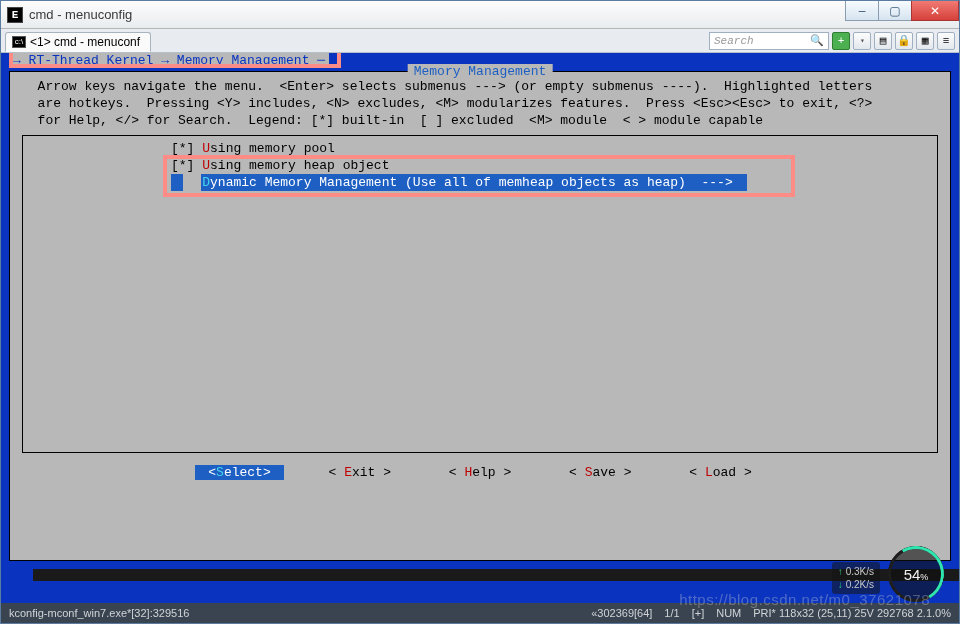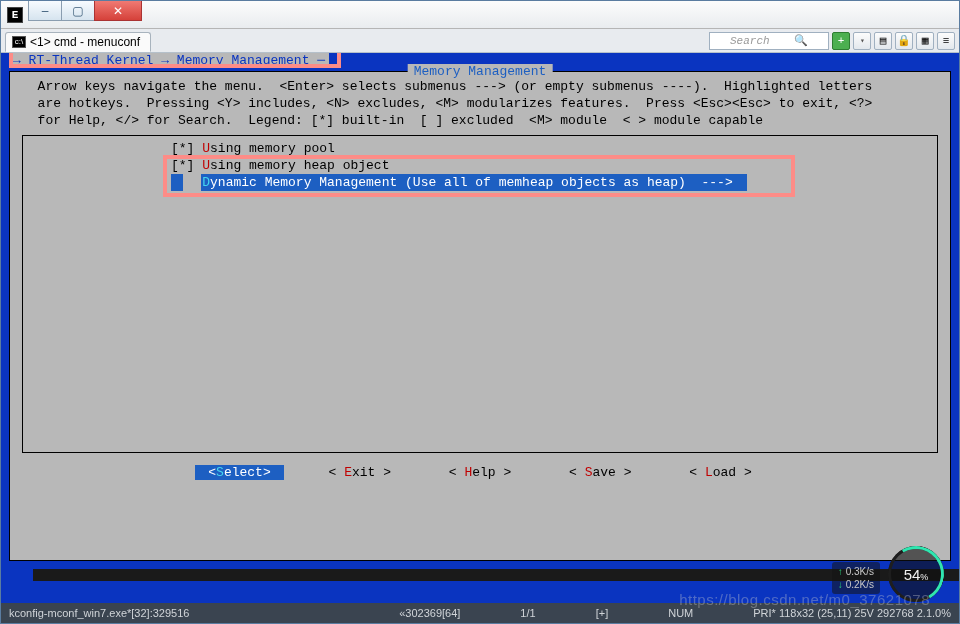--- a/index.html
+++ b/index.html
@@ -90,21 +90,21 @@
     align-items:center; justify-content:center;
   }
   .tabstrip .spacer { flex:1; }
   .search-box {
     width: 120px; height: 18px;
     border: 1px solid #a0b0c0;
     background: #fff;
     font-style: italic;
     color: #999;
     font-size: 11px;
-    padding: 0 20px;
+    padding: 0 4px;
     display:flex; align-items:center; justify-content:space-between;
   }
   .search-box .mag { font-style: normal; color:#6b8; }
   .tool-btn {
     width: 18px; height: 18px;
     border: 1px solid #a0b0c0;
     background: linear-gradient(#fcfcfc,#e3e8ed);
     margin-left: 3px;
     display:inline-flex; align-items:center; justify-content:center;
     font-size: 11px;
@@ -221,21 +221,20 @@
 
   
   .statusbar {
     height: 20px;
     background: #3a4450;
     color:#d0d4d8;
     display:flex; align-items:center;
     font-family:"Segoe UI", sans-serif;
     font-size:11px;
     padding: 0 8px;
-    gap: 48px;
   }
   .statusbar .spacer { flex:1; }
   .statusbar .seg { margin-left:12px; color:#d0d4d8; }
 
   
   .net-overlay {
     position:absolute;
     right: 80px; bottom: 30px;
     color:#c8c8c8; font-size:10px; font-family:sans-serif;
     text-align:right;
@@ -279,20 +278,21 @@
     pointer-events:none;
   }
 </style>
 </head>
 <body>
 
 <div class="win-frame">
 
   <div class="titlebar">
     <span class="app-icon">E</span>
+    <span class="title">cmd - menuconfig</span>
     <div class="win-btns">
       <div class="win-btn">–</div>
       <div class="win-btn">▢</div>
       <div class="win-btn close">✕</div>
     </div>
   </div>
 
   <div class="tabstrip">
     <div class="tab">
       <span class="cmd-icon">c:\</span>

